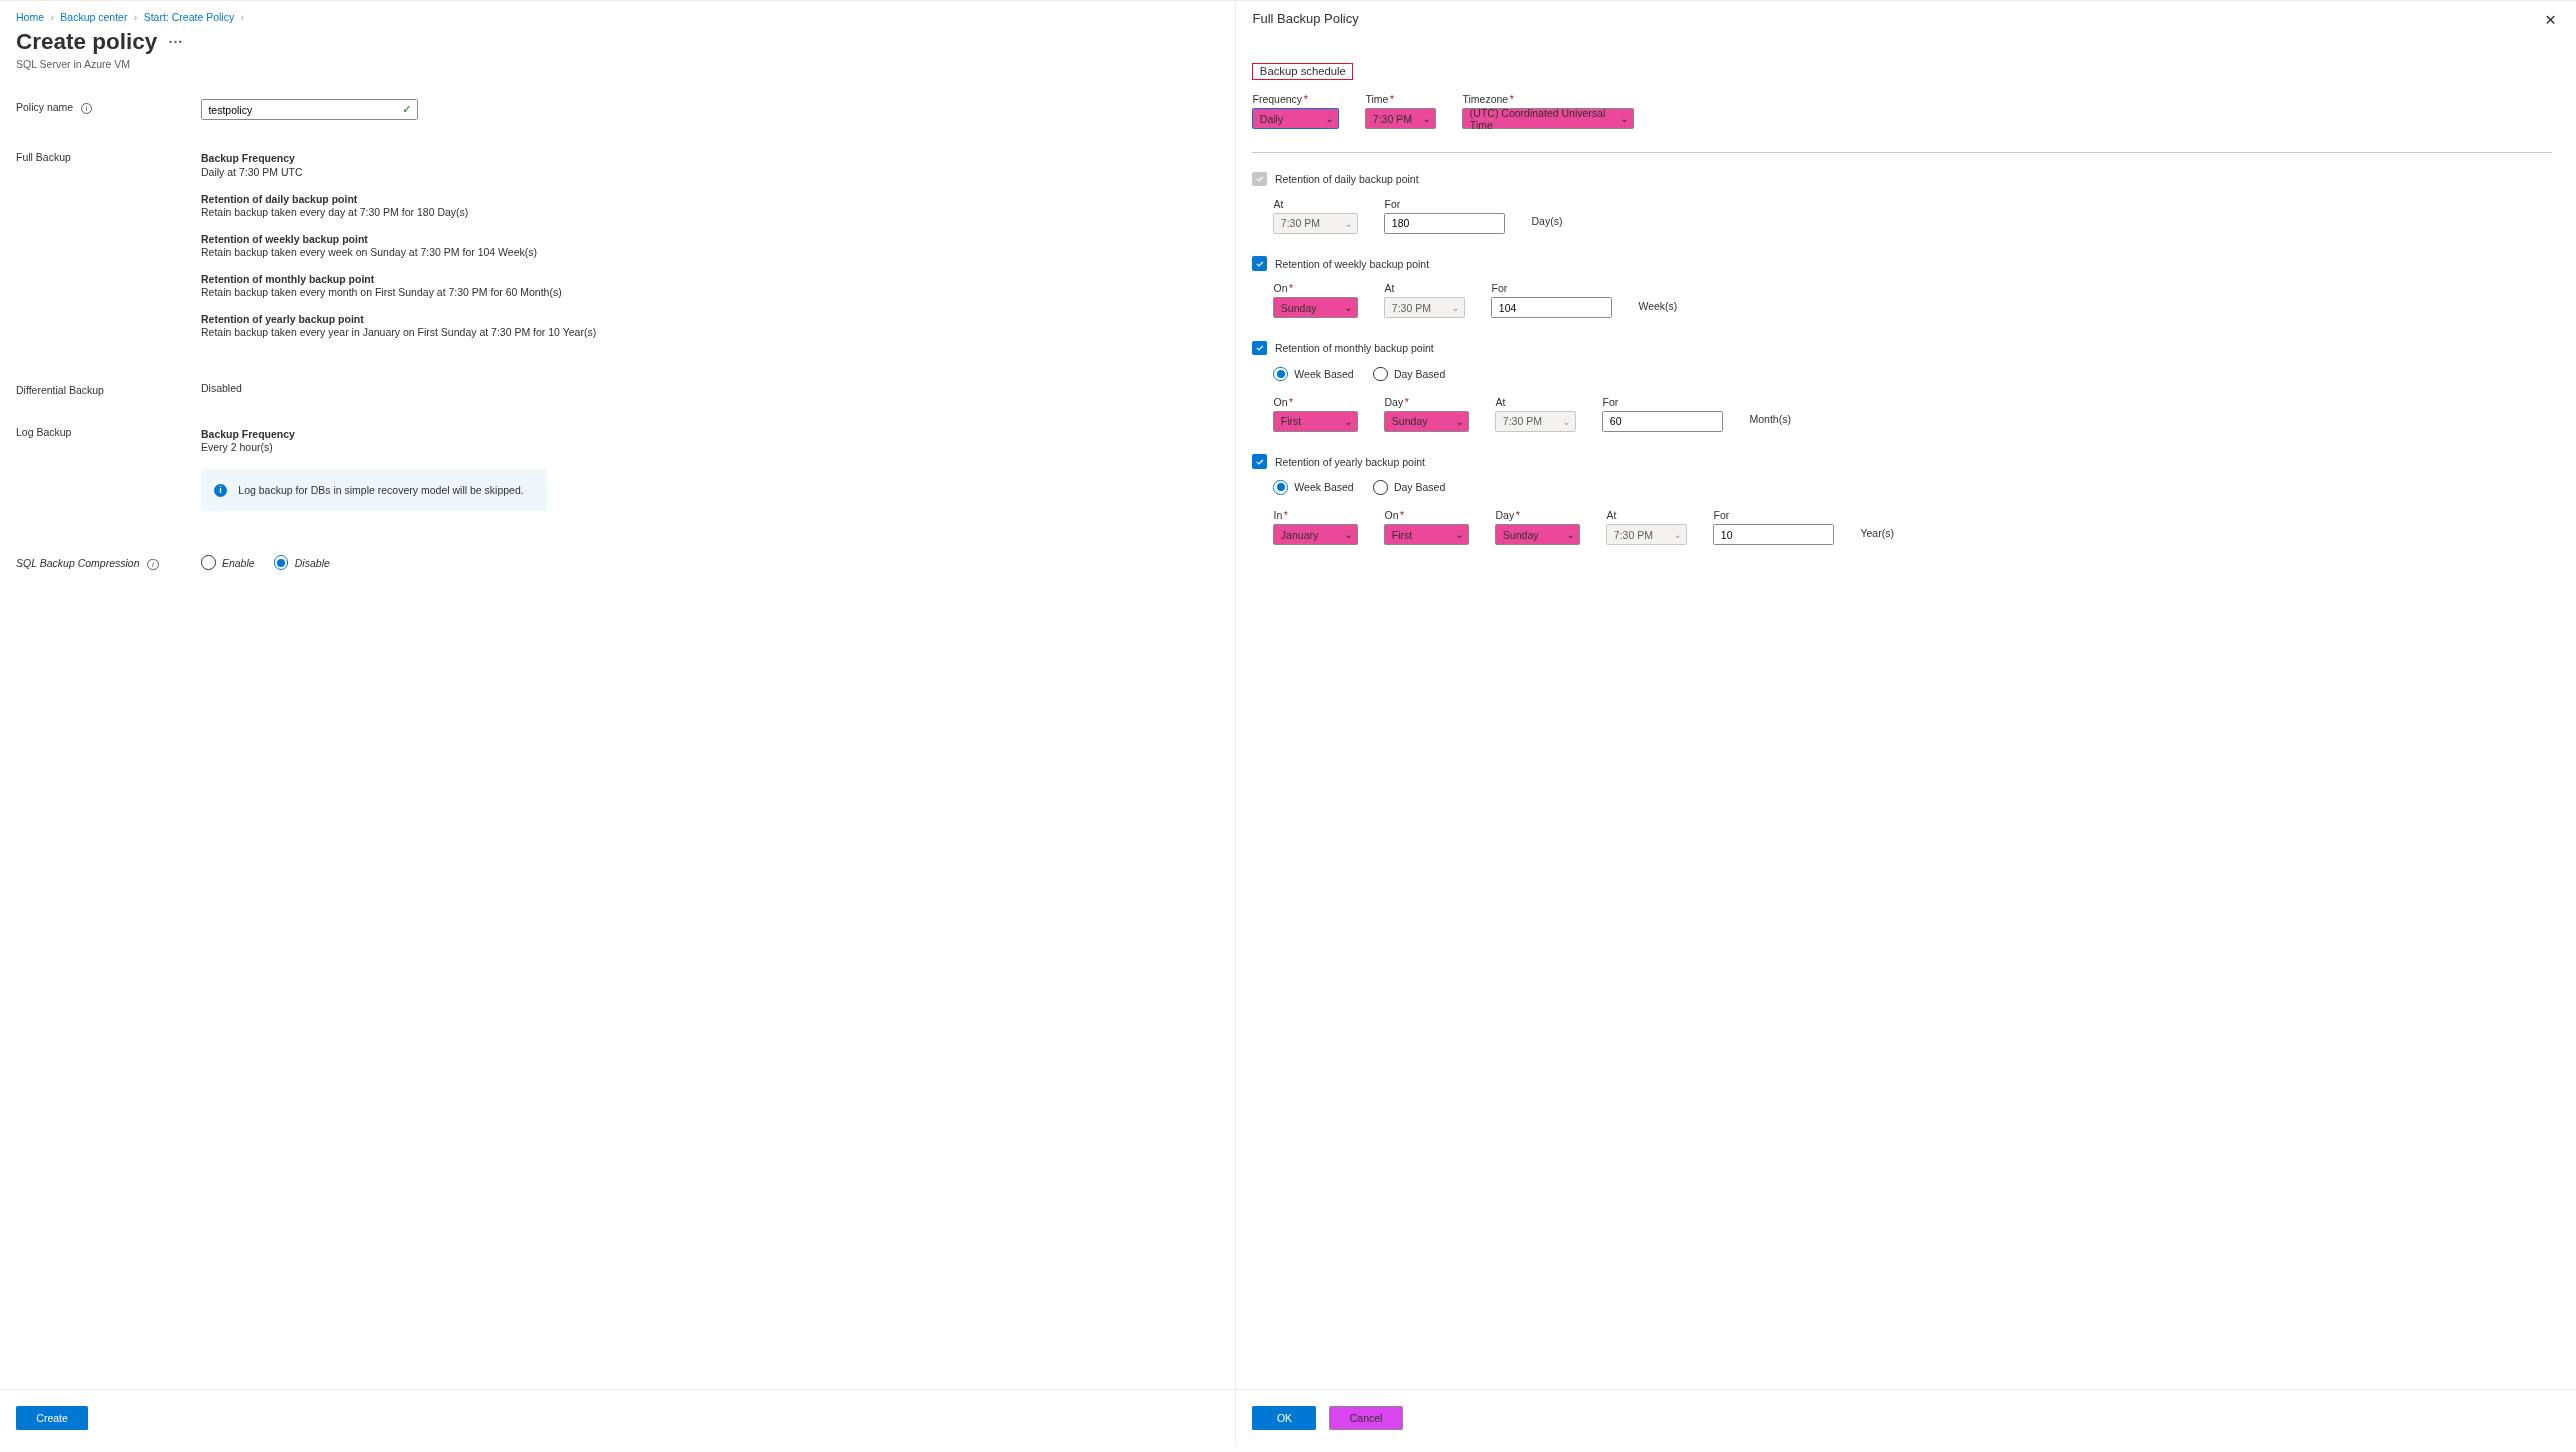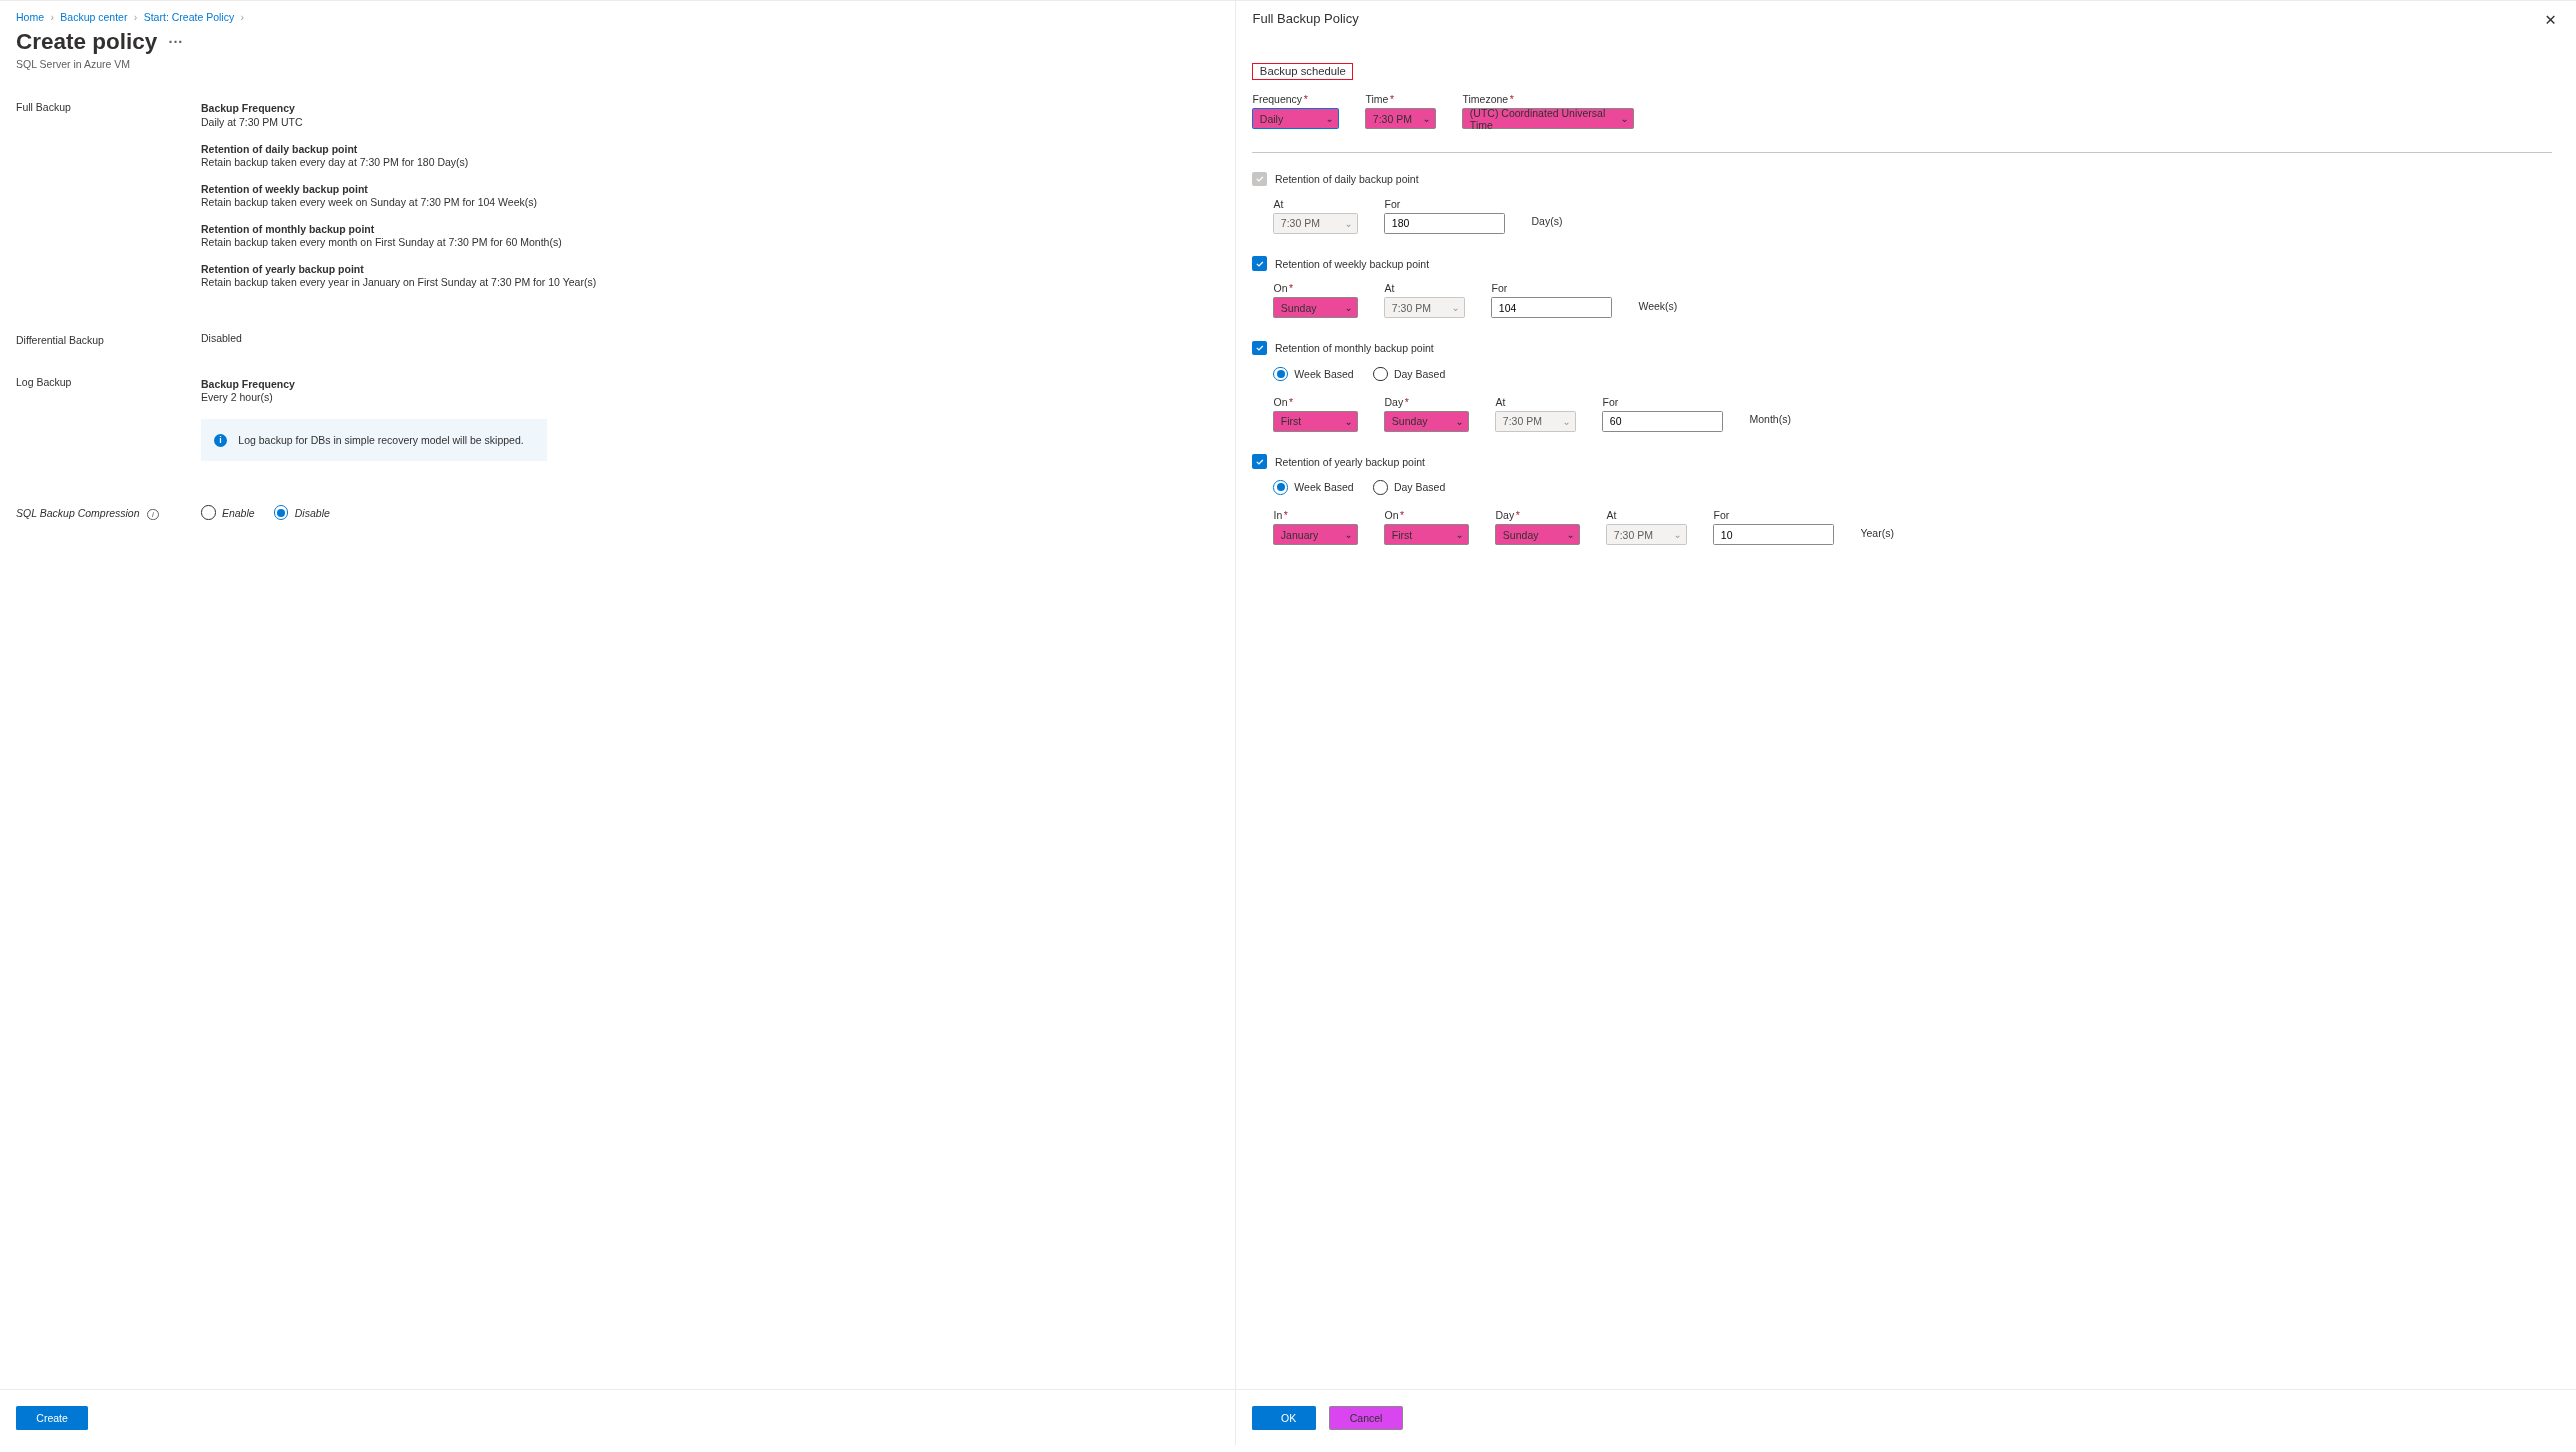--- a/index.html
+++ b/index.html
@@ -120,21 +120,21 @@
   }
   .checkbox.checked { background:#0078d4; border-color:#0078d4; color:#fff;}
   .checkbox.checked-disabled { background:#c8c6c4; border-color:#c8c6c4; color:#fff;}
   .check-svg { width:9.7px; height:9.7px; }
 
   .indent { margin-left:21px; margin-bottom:22.5px; }
   .num-input { height:21px; border:0.8px solid #8a8886; border-radius:1.6px; padding:0 6.4px; font-size:10.5px;}
   .unit { font-size:10.5px; color:#323130; padding-top:17.7px;}
 
   
-  .btn { height:24px; padding:0 19.3px; font-size:10.5px; border-radius:1.6px; cursor:pointer; border:0.8px solid transparent;text-align:right;}
+  .btn { height:24px; padding:0 19.3px; font-size:10.5px; border-radius:1.6px; cursor:pointer; border:0.8px solid transparent;}
   .btn-primary { background:#0078d4; color:#fff; }
   .btn-secondary { background:#d946ef; color:#323130; border:0.8px solid #8a8886; }
 
   svg.check path { stroke:#fff; stroke-width:2; fill:none; }
 </style>
 </head>
 <body>
 
 <div class="app">
 
@@ -147,20 +147,32 @@
       <a>Start: Create Policy</a>
       <span class="sep">›</span>
     </div>
 
     <h1 class="page-title">
       <span>Create policy</span>
       <span class="dots">···</span>
     </h1>
     <div class="subtitle">SQL Server in Azure VM</div>
 
+    <div class="form-row">
+      <div class="form-label-col">
+        <span>Policy name</span>
+        <span class="info-icon">i</span>
+      </div>
+      <div class="form-val-col">
+        <span class="input-wrap">
+          <input class="text-input validated" value="testpolicy" style="">
+          <span class="check-mark">✓</span>
+        </span>
+      </div>
+    </div>
 
     <div class="form-row">
       <div class="form-label-col">Full Backup</div>
       <div class="form-val-col">
         <div class="section-group">
           <div class="block-title">Backup Frequency</div>
           <div class="block-text">Daily at 7:30 PM UTC</div>
         </div>
         <div class="section-group">
           <div class="block-title">Retention of daily backup point</div>

